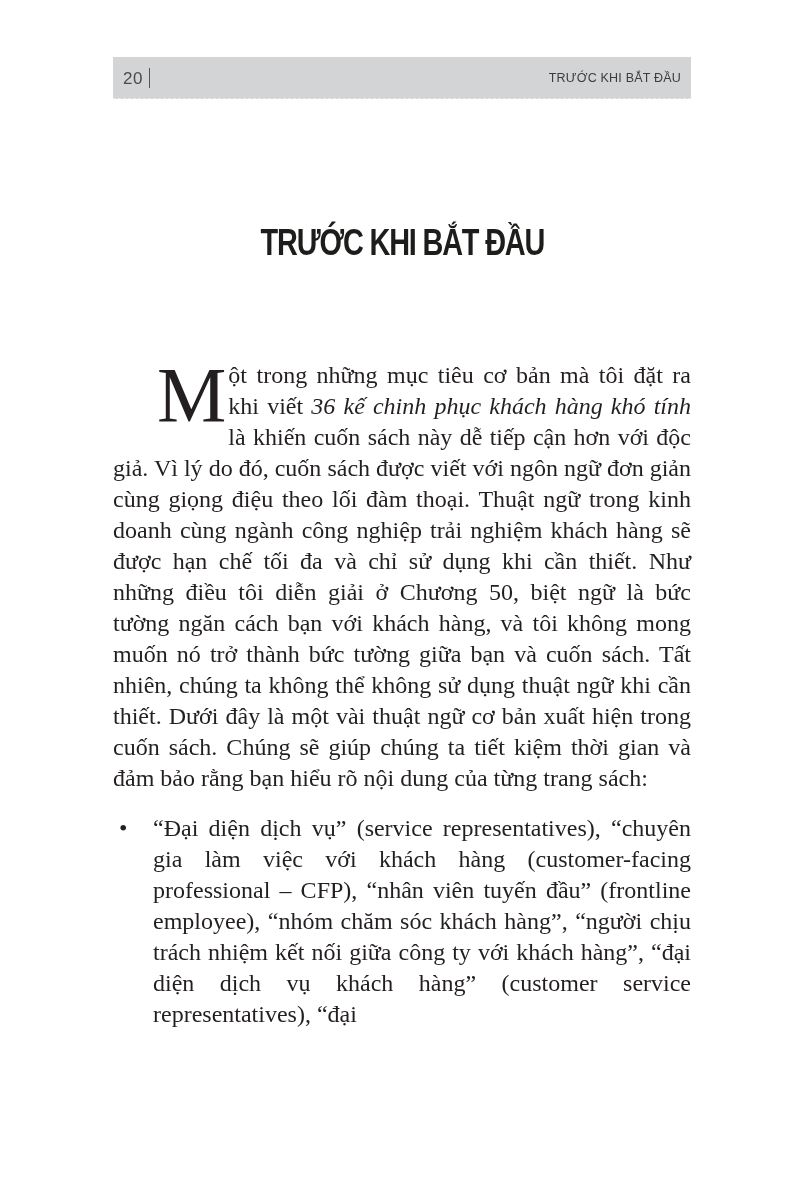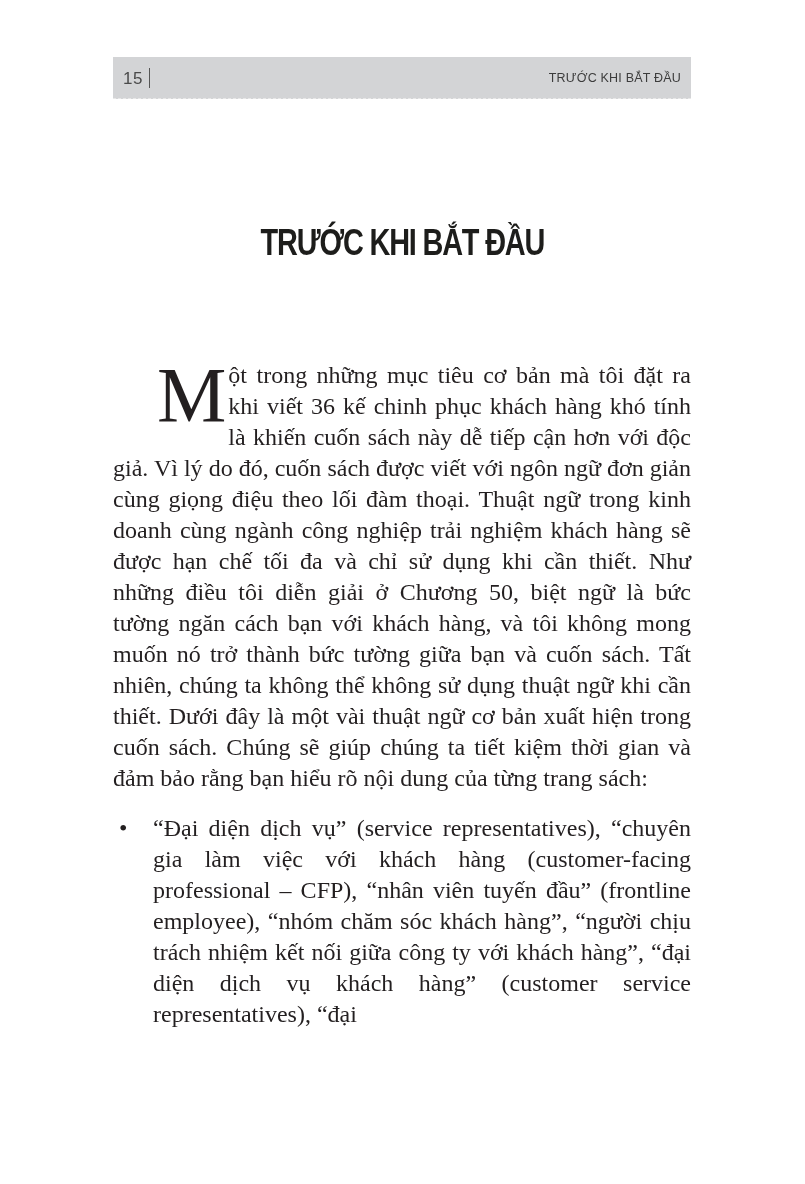--- a/index.html
+++ b/index.html
@@ -76,42 +76,42 @@
       margin: 0;
       text-indent: 0;
     }
     .drop-cap {
       float: left;
       font-size: 78px;
       line-height: 58px;
       margin: 6px 2px 0 44px;
       color: #231f20;
     }
-    .book-title { }
+    .book-title { font-style: italic; }
     .bullet-list {
       list-style: none;
       margin: 19px 0 0 0;
       padding: 0;
     }
     .bullet-item {
       position: relative;
       padding-left: 40px;
       text-align: justify;
     }
     .bullet-dot {
       position: absolute;
       left: 6px;
       top: 0;
     }
   </style>
 </head>
 <body>
 
 <div class="header-bar">
-  <span class="page-number">15</span>
+  <span class="page-number">20</span>
   <span class="page-sep"></span>
   <span class="running-head">TRƯỚC KHI BẮT ĐẦU</span>
 </div>
 
 <div class="chapter-title">TRƯỚC KHI BẮT ĐẦU</div>
 
 <div class="body-text">
   <p class="para"><span class="drop-cap">M</span><span>ột trong những mục tiêu cơ bản mà tôi đặt ra khi viết </span><span class="book-title">36 kế chinh phục khách hàng khó tính</span><span> là khiến cuốn sách này dễ tiếp cận hơn với độc giả. Vì lý do đó, cuốn sách được viết với ngôn ngữ đơn giản cùng giọng điệu theo lối đàm thoại. Thuật ngữ trong kinh doanh cùng ngành công nghiệp trải nghiệm khách hàng sẽ được hạn chế tối đa và chỉ sử dụng khi cần thiết. Như những điều tôi diễn giải ở Chương 50, biệt ngữ là bức tường ngăn cách bạn với khách hàng, và tôi không mong muốn nó trở thành bức tường giữa bạn và cuốn sách. Tất nhiên, chúng ta không thể không sử dụng thuật ngữ khi cần thiết. Dưới đây là một vài thuật ngữ cơ bản xuất hiện trong cuốn sách. Chúng sẽ giúp chúng ta tiết kiệm thời gian và đảm bảo rằng bạn hiểu rõ nội dung của từng trang sách:</span></p>
   <ul class="bullet-list">
     <li class="bullet-item">

